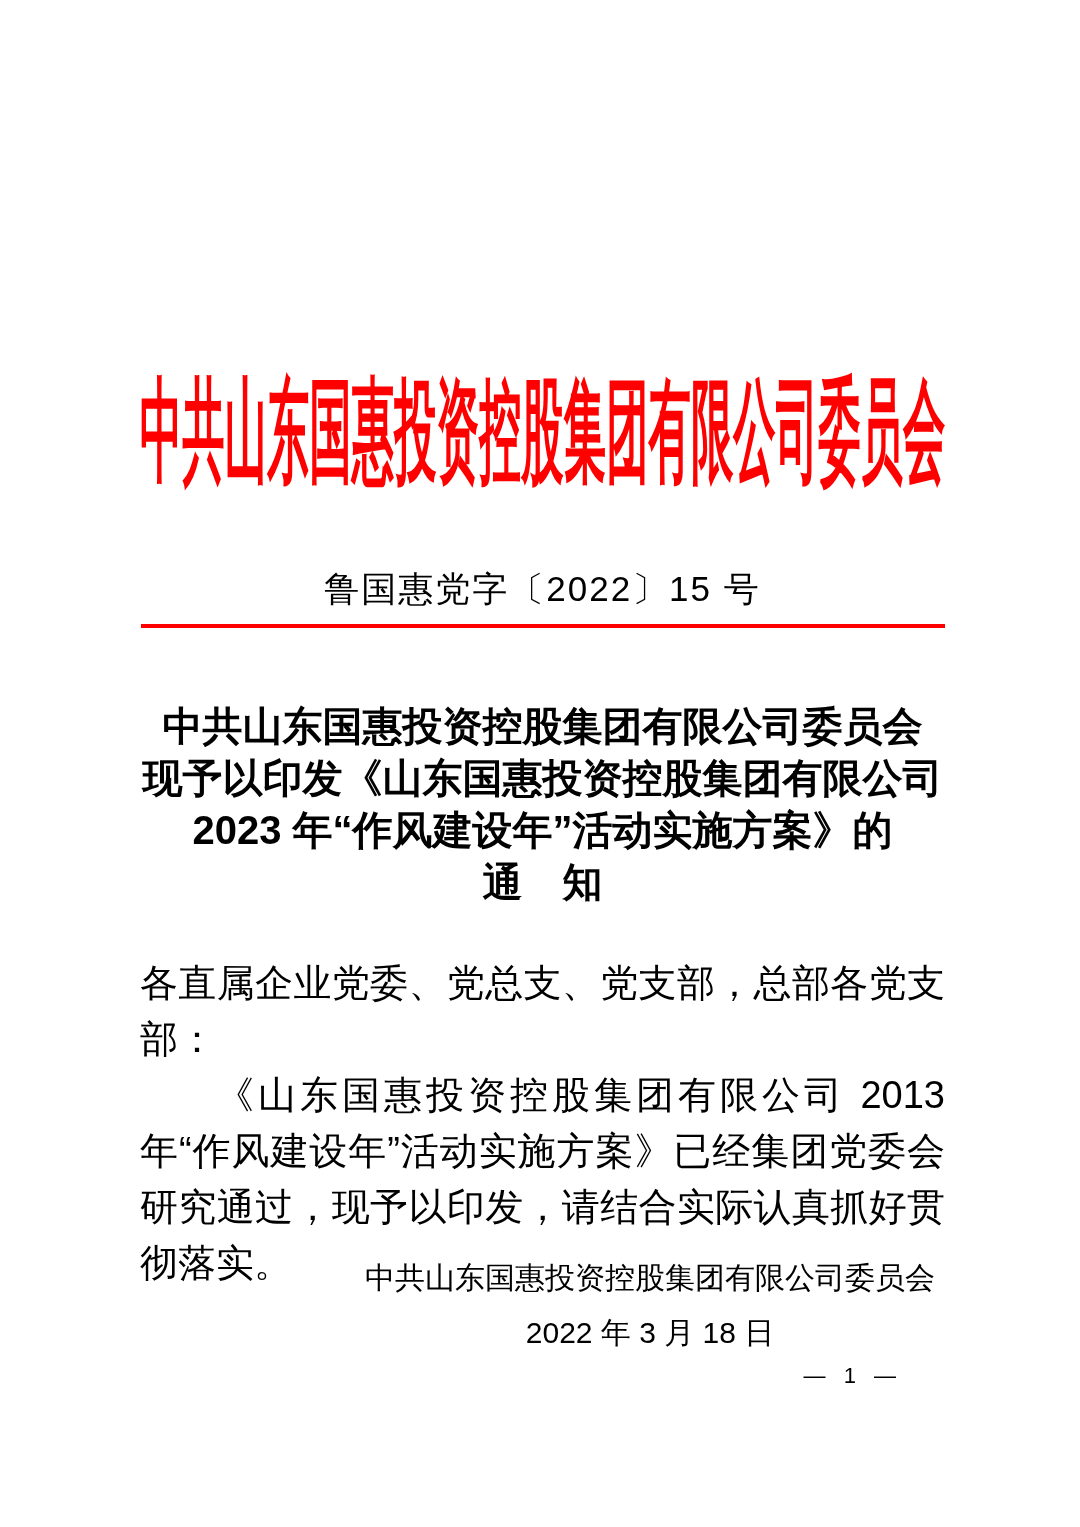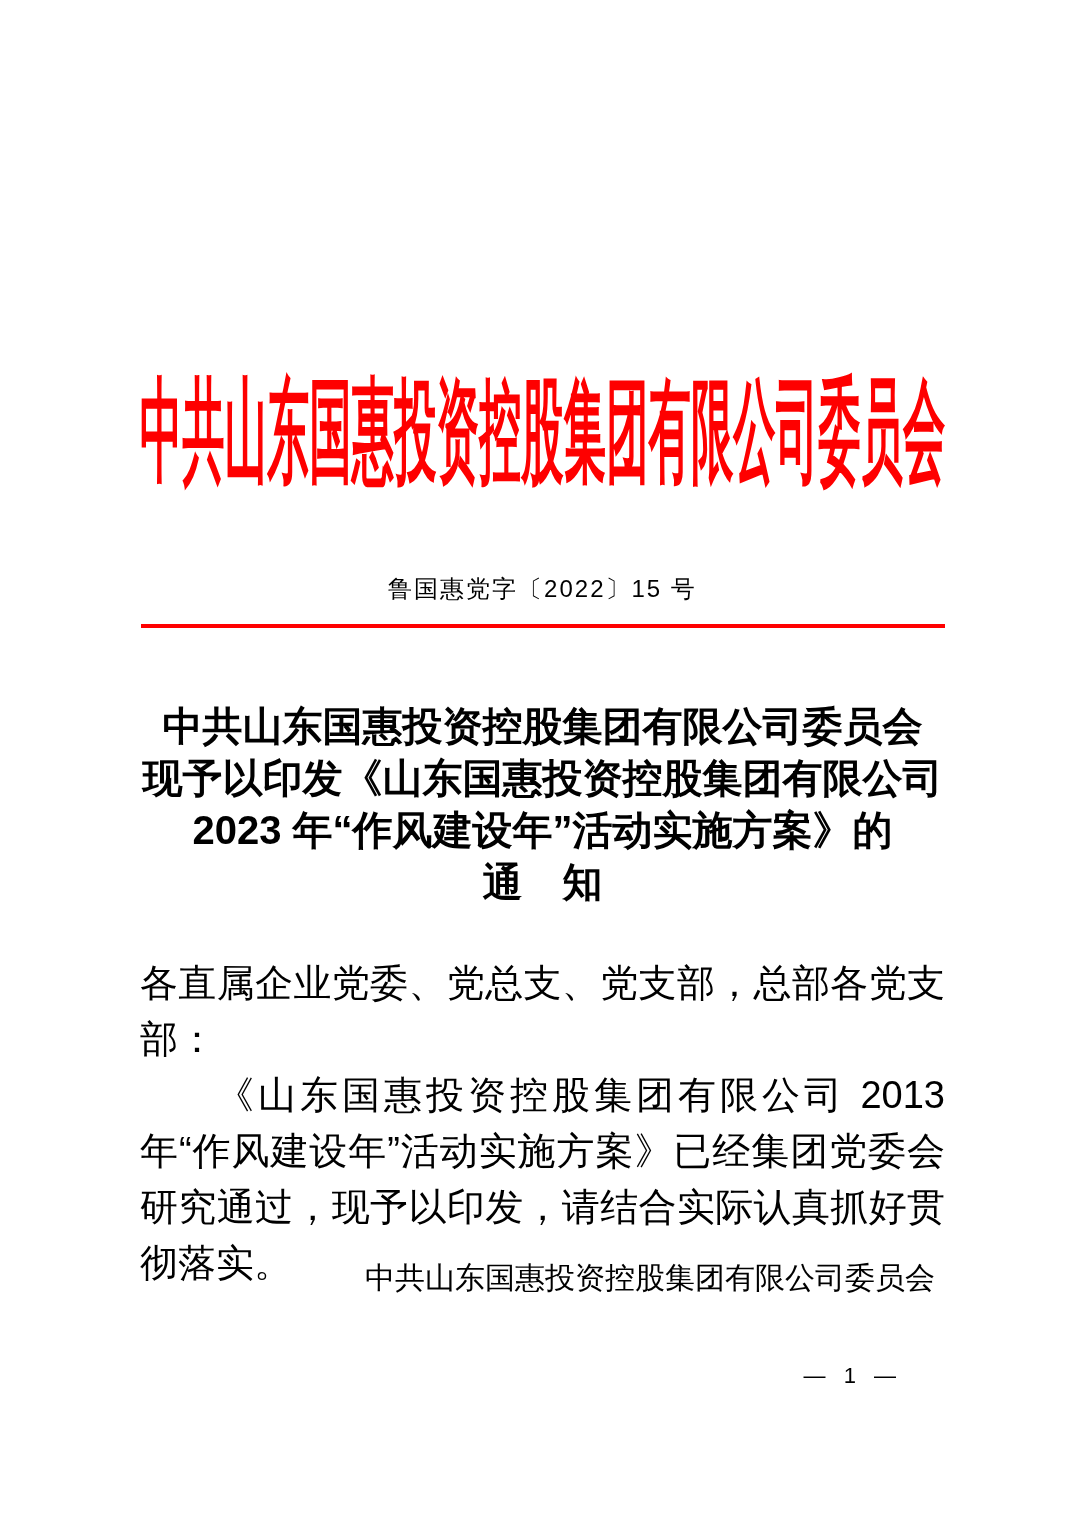--- a/index.html
+++ b/index.html
@@ -36,21 +36,21 @@
     transform-origin: center top;
   }
 
   
   .doc-number {
     position: absolute;
     top: 572px;
     left: 140px;
     width: 805px;
     text-align: center;
-    font-size: 24px;
+    font-size: 35px;
     line-height: 34px;
     letter-spacing: 2px;
   }
 
   
   .red-line {
     position: absolute;
     top: 624px;
     left: 141px;
     width: 804px;
@@ -130,18 +130,19 @@
   </div>
 
   <div class="body-block">
     <div>各直属企业党委、党总支、党支部，总部各党支部：</div>
     <div class="indent">《山东国惠投资控股集团有限公司 2013 年“作风建设年”活动实施方案》已经集团党委会研究通过，现予以印发，请结合实际认真抓好贯彻落实。</div>
   </div>
 
   <div class="signature-block">
     <div class="signature-inner">
       <div>中共山东国惠投资控股集团有限公司委员会</div>
+      <div>2022 年 3 月 18 日</div>
     </div>
   </div>
 
   <div class="page-number">— 1 —</div>
 
 </div>
 
 </body></html>

